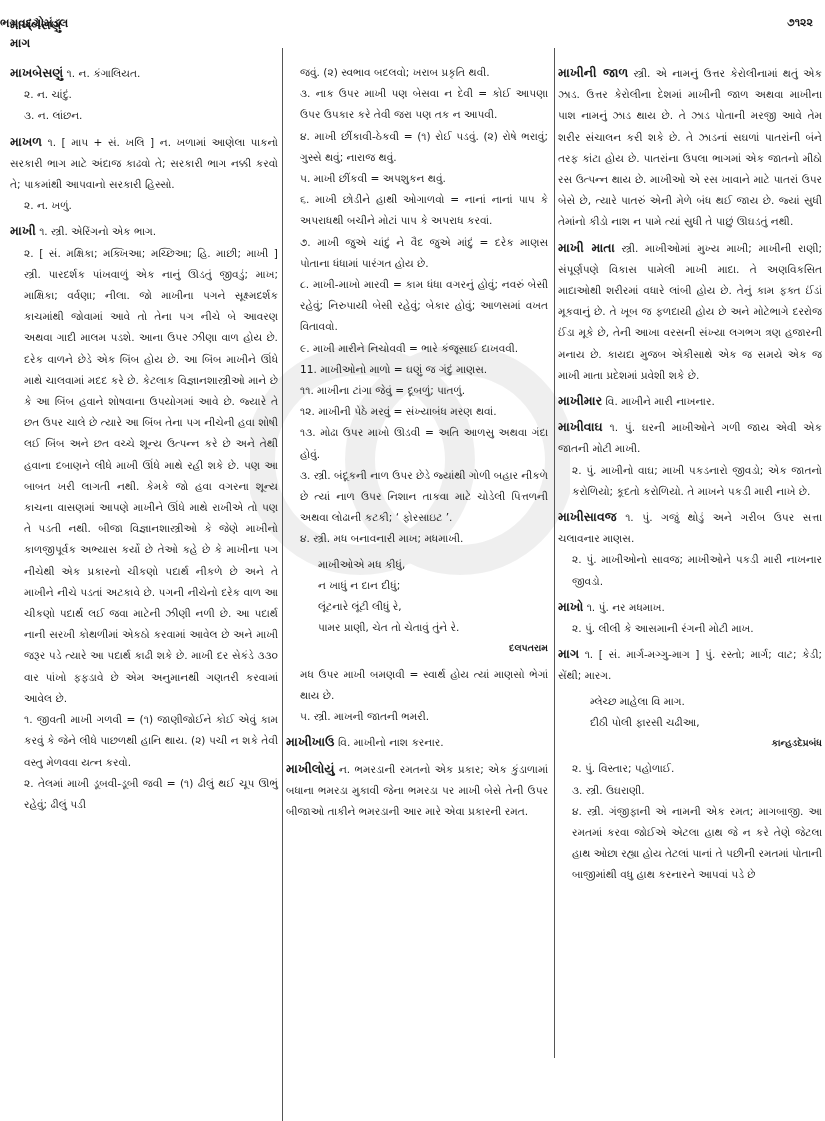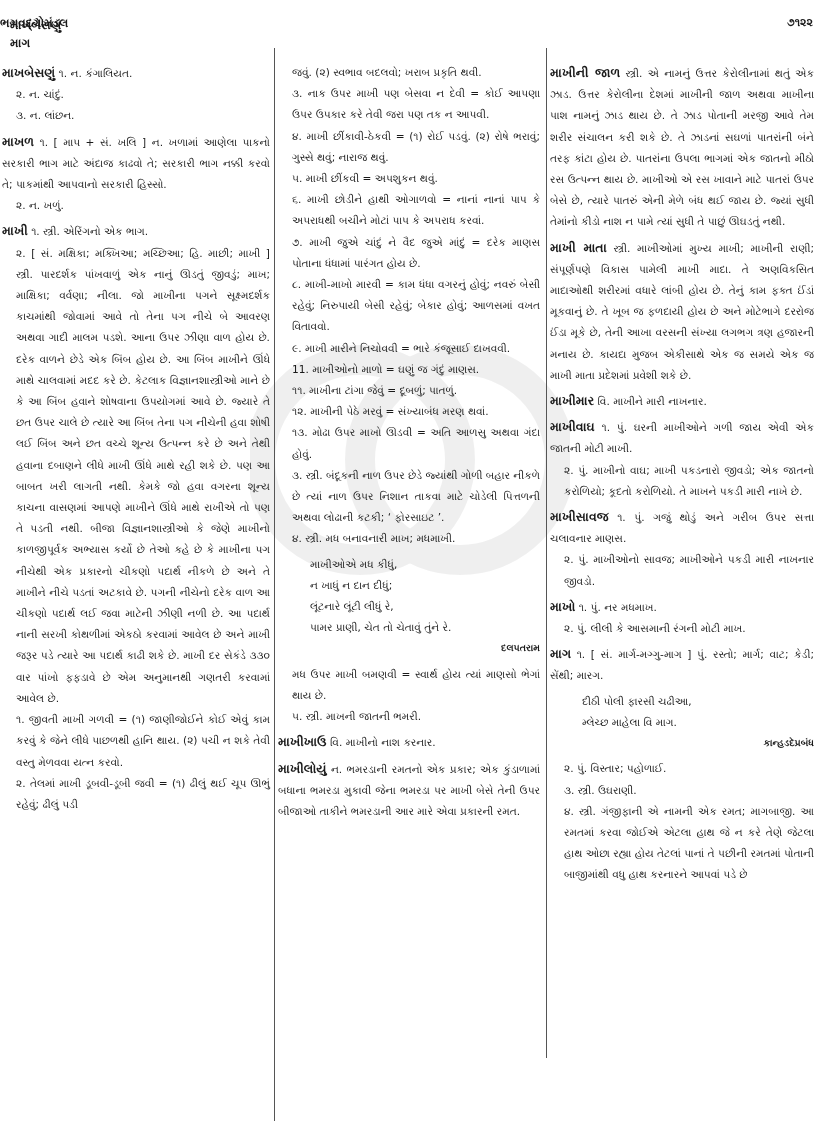--- a/index.html
+++ b/index.html
@@ -2,21 +2,21 @@
 <html><head>
 <meta charset="utf-8">
 <style>
   html, body { margin: 0; padding: 0; background: #fff; }
   body { width: 825px; height: 1121px; position: relative; overflow: hidden;
          font-family: "DejaVu Sans", sans-serif; color: #1a1a1a; }
   .header { position: absolute; top: 8px; left: 0; width: 825px; height: 44px; }
   .hdr-left { position: absolute; left: 10px; top: 8px; font-size: 12px; line-height: 18px; font-weight: bold; }
   .hdr-center { position: absolute; left: 0; width: 825px; top: 8px; text-align: left; font-size: 12px; font-weight: bold; }
   .hdr-right { position: absolute; right: 12px; top: 8px; font-size: 11px; font-weight: bold; }
-  .cols { position: absolute; top: 62px; left: 0; width: 815px; height: 1040px; }
+  .cols { position: absolute; top: 62px; left: 8px; width: 815px; height: 1040px; }
   .col { position: absolute; top: 0; font-size: 10.6px; line-height: 21.2px; text-align: justify; }
   .c1 { left: 2px; width: 268px; }
   .c2 { left: 278px; width: 262px; }
   .c3 { left: 550px; width: 264px; }
   .rule { position: absolute; top: -14px; width: 1px; background: #555; }
   .r1 { left: 274px; height: 1090px; }
   .r2 { left: 546px; height: 1010px; }
   .entry { margin: 0 0 4px 0; }
   .hw { font-weight: bold; font-size: 12.5px; }
   .sub { padding-left: 14px; }
@@ -117,22 +117,22 @@
         <div class="sub"><span>૨. પું. માખીઓનો સાવજ; માખીઓને પકડી મારી નાખનાર જીવડો.</span></div>
       </div>
       <div class="entry">
         <div class=""><span class="hw">માખો</span> <span>૧. પું. નર મધમાખ.</span></div>
         <div class="sub"><span>૨. પું. લીલી કે આસમાની રંગની મોટી માખ.</span></div>
       </div>
       <div class="entry">
         <div class=""><span class="hw">માગ</span> <span>૧. [ સં. માર્ગ-મગ્ગુ-માગ ] પું. રસ્તો; માર્ગ; વાટ; કેડી; સેંથી; મારગ.</span></div>
       </div>
       <div class="entry">
+        <div class="poem">મ્લેચ્છ માહેલા વિ માગ.</div>
         <div class="poem">દીઠી પોલી ફારસી ચઢીઆ,</div>
-        <div class="poem">મ્લેચ્છ માહેલા વિ માગ.</div>
         <div class="credit">કાન્હડદેપ્રબંધ</div>
       </div>
       <div class="entry">
         <div class="cont"><span>૨. પું. વિસ્તાર; પહોળાઈ.</span></div>
         <div class="sub"><span>૩. સ્ત્રી. ઉઘરાણી.</span></div>
         <div class="sub"><span>૪. સ્ત્રી. ગંજીફાની એ નામની એક રમત; માગબાજી. આ રમતમાં કરવા જોઈએ એટલા હાથ જે ન કરે તેણે જેટલા હાથ ઓછા રહ્યા હોય તેટલાં પાનાં તે પછીની રમતમાં પોતાની બાજીમાંથી વધુ હાથ કરનારને આપવાં પડે છે</span></div>
       </div>
     </div>
 </div>
 

